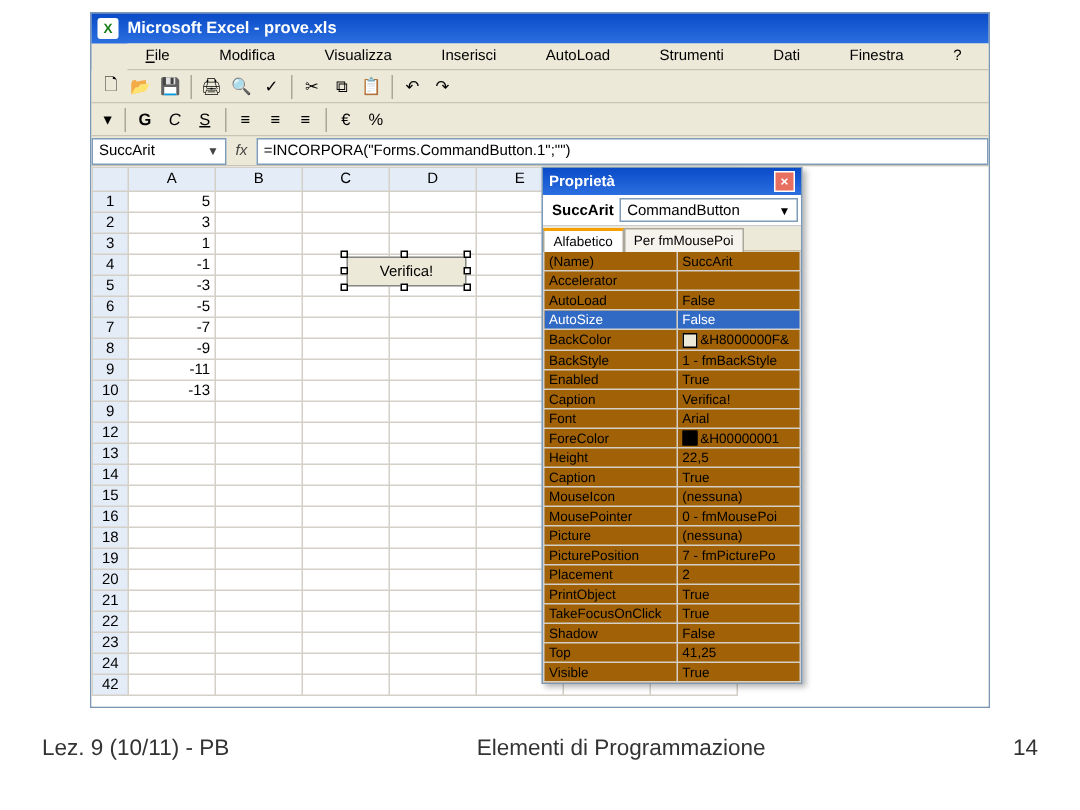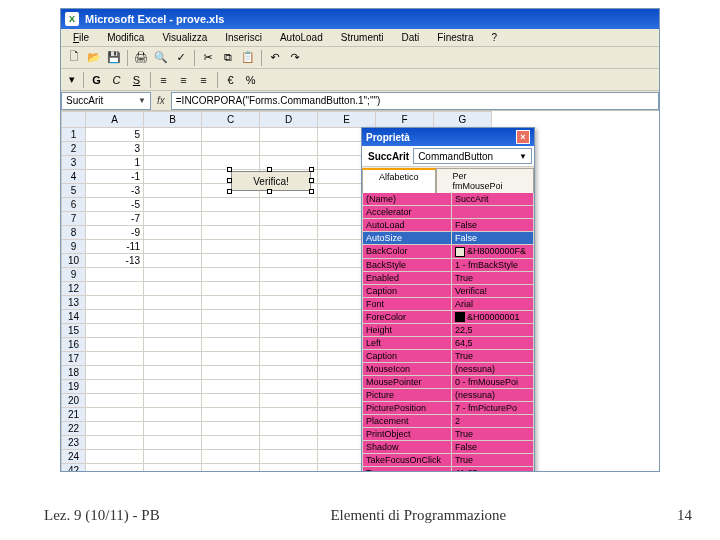--- a/index.html
+++ b/index.html
@@ -5,21 +5,21 @@
   * { box-sizing: border-box; margin: 0; padding: 0; }
   body { font-family: Tahoma, Arial, sans-serif; font-size: 10px; width: 720px; height: 540px; background: #fff; position: relative; overflow: hidden; }
   
   .slide { width: 720px; height: 540px; display: flex; flex-direction: column; }
   .slide-body { flex: 1; display: flex; align-items: flex-start; justify-content: center; padding: 8px 60px 0 60px; }
   .excel-container { width: 100%; border: 1px solid #7a98b5; background: #ece9d8; }
   
   .titlebar { background: linear-gradient(#0a4bc7,#2b6fe0); color: #fff; height: 20px; display: flex; align-items: center; padding: 0 4px; font-size: 11px; font-weight: bold; gap: 6px; }
   .titlebar .excel-logo { width: 14px; height: 14px; background: #fff; display: inline-flex; align-items: center; justify-content: center; color: #1a7d1a; font-size: 9px; font-weight: bold; border-radius: 2px; }
   
-  .menubar { background: #ece9d8; height: 18px; display: flex; align-items: center; padding: 0 4px; border-bottom: 1px solid #c7c3b5; gap: 2px; }
+  .menubar { background: #ece9d8; height: 18px; display: flex; align-items: center; padding: 0 4px; border-bottom: 1px solid #c7c3b5; gap: 17px; margin-left: 24px; }
   .menu-item { padding: 1px 8px; cursor: default; font-size: 10px; }
   .menu-item u { text-decoration: underline; }
   
   .toolbar { background: #ece9d8; height: 22px; display: flex; align-items: center; padding: 0 4px; border-bottom: 1px solid #c7c3b5; gap: 2px; }
   .tool-btn { width: 18px; height: 18px; display: inline-flex; align-items: center; justify-content: center; font-size: 11px; cursor: default; }
   .tool-sep { width: 1px; height: 16px; background: #aca899; margin: 0 2px; }
   
   .formulabar { background: #ece9d8; height: 20px; display: flex; align-items: center; border-bottom: 1px solid #c7c3b5; }
   .namebox { width: 90px; height: 18px; border: 1px solid #7f9db9; background: #fff; padding: 0 4px; display: flex; align-items: center; justify-content: space-between; font-size: 10px; }
   .namebox-dd { font-size: 8px; color: #444; }
@@ -30,37 +30,37 @@
   .grid { border-collapse: collapse; font-size: 10px; }
   .grid th, .grid td { border: 1px solid #d4d0c8; font-weight: normal; }
   .col-hdr { background: #e4ecf7; text-align: center; height: 16px; width: 58px; }
   .row-hdr { background: #e4ecf7; text-align: center; width: 24px; height: 14px; }
   .corner { background: #e4ecf7; width: 24px; height: 16px; }
   .cell { width: 58px; height: 14px; padding: 0 3px; text-align: right; background: #fff; }
   
   .verify-btn { position: absolute; left: 170px; top: 60px; width: 80px; height: 20px; background: #ece9d8; border: 1px solid #888; display: flex; align-items: center; justify-content: center; font-size: 10px; }
   .handle { position: absolute; width: 5px; height: 5px; background: #fff; border: 1px solid #000; }
   
-  .props-panel { position: absolute; left: 300px; top: 16px; width: 174px; background: #f0f0f0; border: 1px solid #7a98b5; box-shadow: 2px 2px 4px rgba(0,0,0,0.3); }
+  .props-panel { position: absolute; left: 300px; top: 0; width: 174px; background: #f0f0f0; border: 1px solid #7a98b5; box-shadow: 2px 2px 4px rgba(0,0,0,0.3); }
   .props-title { background: linear-gradient(#0a4bc7,#2b6fe0); color: #fff; height: 18px; display: flex; align-items: center; justify-content: space-between; padding: 0 4px; font-size: 10px; font-weight: bold; }
   .props-close { width: 14px; height: 14px; background: #e87060; color: #fff; display: flex; align-items: center; justify-content: center; font-size: 9px; border: 1px solid #fff; }
   .props-obj { display: flex; align-items: center; padding: 2px; background: #fff; border-bottom: 1px solid #ccc; font-size: 10px; }
   .props-obj .objname { font-weight: bold; padding: 0 4px; }
   .props-obj .objtype { flex: 1; padding: 0 4px; border: 1px solid #7f9db9; height: 16px; display: flex; align-items: center; justify-content: space-between; }
   .props-tabs { display: flex; background: #ece9d8; font-size: 9px; }
-  .props-tab { padding: 2px 16px; border: 1px solid #aca899; border-bottom: none; background: #f5f3eb; position: relative; top: 1px; }
+  .props-tab { padding: 2px 6px; border: 1px solid #aca899; border-bottom: none; background: #f5f3eb; position: relative; top: 1px; }
   .props-tab.active { background: #fff; border-top: 2px solid #f5a000; }
-  .props-grid { border-collapse: collapse; width: 100%; font-size: 9px; background: #ec4899; }
+  .props-grid { border-collapse: collapse; width: 100%; font-size: 9px; background: #a16207; }
   .props-grid td { border: 1px solid #d4d0c8; padding: 1px 3px; height: 13px; }
   .props-grid .pn { width: 52%; }
   .props-grid .pv { width: 48%; }
   .props-grid tr.sel td { background: #316ac5; color: #fff; }
   .swatch { display: inline-block; width: 10px; height: 10px; border: 1px solid #000; vertical-align: middle; margin-right: 2px; }
   
-  .footer { height: 50px; display: flex; align-items: center; justify-content: space-between; padding: 0 28px; font-size: 15px; font-family: Liberation Serif, serif; color: #333; margin-left: 16px; }
+  .footer { height: 50px; display: flex; justify-content: space-between; padding: 0 28px; font-size: 15px; font-family: Liberation Sans, sans-serif; color: #333; }
 </style>
 </head>
 <body>
 
 <div class="slide">
   <div class="slide-body">
     <div class="excel-container">
 
       <div class="titlebar">
         <span class="excel-logo">X</span>
@@ -282,30 +282,20 @@
                 <td class="cell"></td>
                 <td class="cell"></td>
                 <td class="cell"></td>
                 <td class="cell"></td>
                 <td class="cell"></td>
                 <td class="cell"></td>
                 <td class="cell"></td>
               </tr>
               <tr>
                 <th class="row-hdr">16</th>
-                <td class="cell"></td>
-                <td class="cell"></td>
-                <td class="cell"></td>
-                <td class="cell"></td>
-                <td class="cell"></td>
-                <td class="cell"></td>
-                <td class="cell"></td>
-              </tr>
-              <tr>
-                <th class="row-hdr">17</th>
                 <td class="cell"></td>
                 <td class="cell"></td>
                 <td class="cell"></td>
                 <td class="cell"></td>
                 <td class="cell"></td>
                 <td class="cell"></td>
                 <td class="cell"></td>
               </tr>
               <tr>
                 <th class="row-hdr">18</th>
@@ -458,24 +448,20 @@
                 </tr>
                 <tr>
                   <td class="pn">ForeColor</td>
                   <td class="pv"><span class="swatch" style="background: rgb(0, 0, 0);"></span>&amp;H00000001</td>
                 </tr>
                 <tr>
                   <td class="pn">Height</td>
                   <td class="pv">22,5</td>
                 </tr>
                 <tr>
-                  <td class="pn">Left</td>
-                  <td class="pv">64,5</td>
-                </tr>
-                <tr>
                   <td class="pn">Caption</td>
                   <td class="pv">True</td>
                 </tr>
                 <tr>
                   <td class="pn">MouseIcon</td>
                   <td class="pv">(nessuna)</td>
                 </tr>
                 <tr>
                   <td class="pn">MousePointer</td>
                   <td class="pv">0 - fmMousePoi</td>
@@ -490,26 +476,26 @@
                 </tr>
                 <tr>
                   <td class="pn">Placement</td>
                   <td class="pv">2</td>
                 </tr>
                 <tr>
                   <td class="pn">PrintObject</td>
                   <td class="pv">True</td>
                 </tr>
                 <tr>
+                  <td class="pn">TakeFocusOnClick</td>
+                  <td class="pv">True</td>
+                </tr>
+                <tr>
                   <td class="pn">Shadow</td>
                   <td class="pv">False</td>
-                </tr>
-                <tr>
-                  <td class="pn">TakeFocusOnClick</td>
-                  <td class="pv">True</td>
                 </tr>
                 <tr>
                   <td class="pn">Top</td>
                   <td class="pv">41,25</td>
                 </tr>
                 <tr>
                   <td class="pn">Visible</td>
                   <td class="pv">True</td>
                 </tr>
               </tbody>

